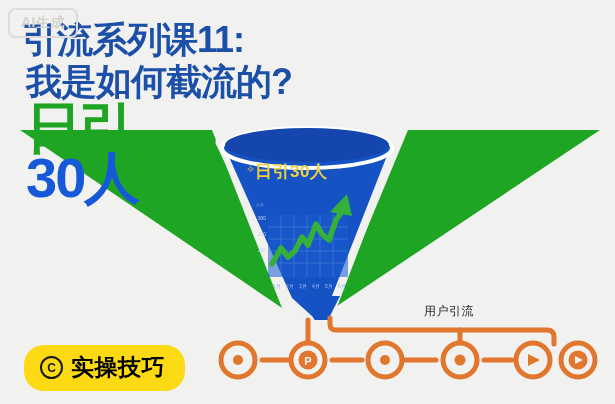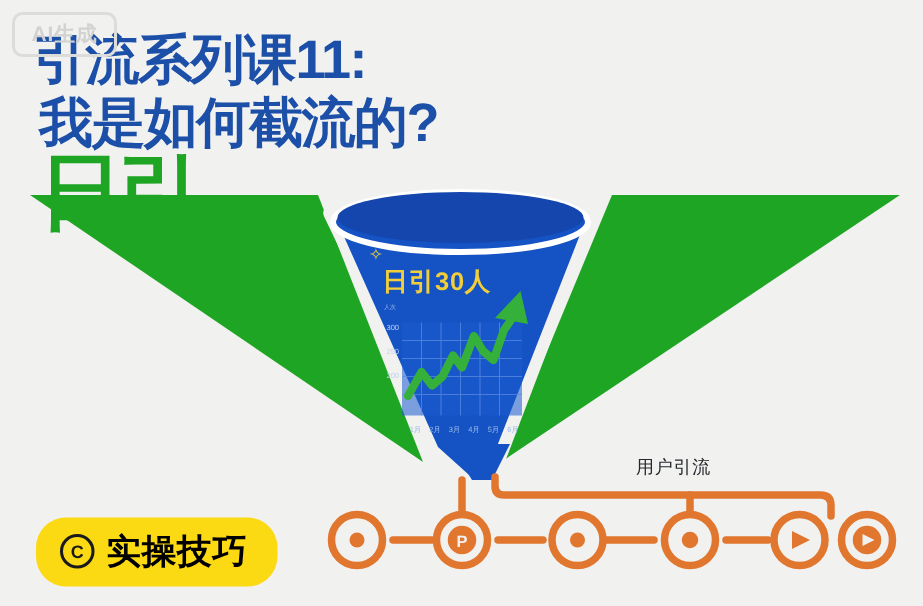--- a/index.html
+++ b/index.html
@@ -165,21 +165,21 @@
     font-weight: 900;
     color: #000000;
     letter-spacing: .5px;
     white-space: nowrap;
   }
 
   
   .funnel-title {
     position: absolute;
     left: 255px;
-    top: 176px;
+    top: 160px;
     font-size: 17px;
     font-weight: 900;
     color: #f2cf3a;
     letter-spacing: .5px;
     z-index: 14;
     white-space: nowrap;
   }
   .funnel-spark {
     position: absolute;
     left: 246px;
@@ -195,20 +195,21 @@
 <div id="poster">
 
   <div class="watermark">AI生成</div>
 
 
   <div class="headline">
     <div class="line1">引流系列课11:</div>
     <div class="line2">
       <span class="line2-q">我是如何截流的?</span>
       <span class="big-green">日引</span>
+      <span class="big-blue">30人</span>
     </div>
   </div>
 
   <div class="stage">
     <svg width="615" height="200" viewBox="0 0 615 200" xmlns="http://www.w3.org/2000/svg">
 
       <polygon points="20,10 212,10 282,188 " fill="#1fa524"></polygon>
 
       <polygon points="600,10 408,10 334,188 " fill="#1fa524"></polygon>
 

